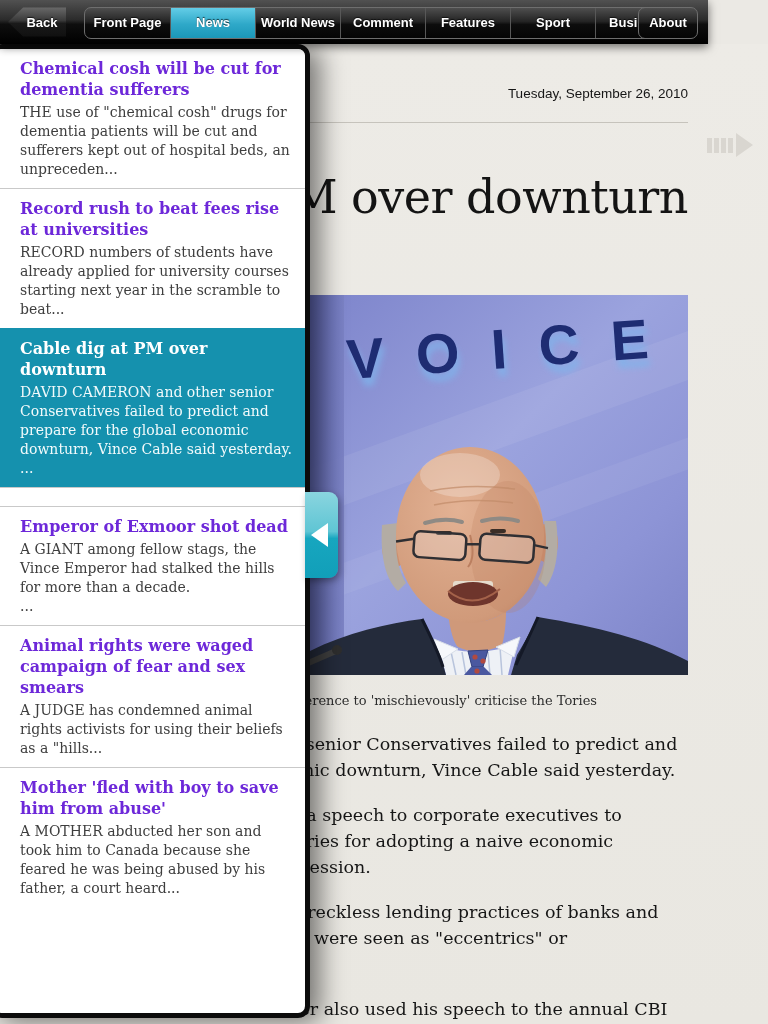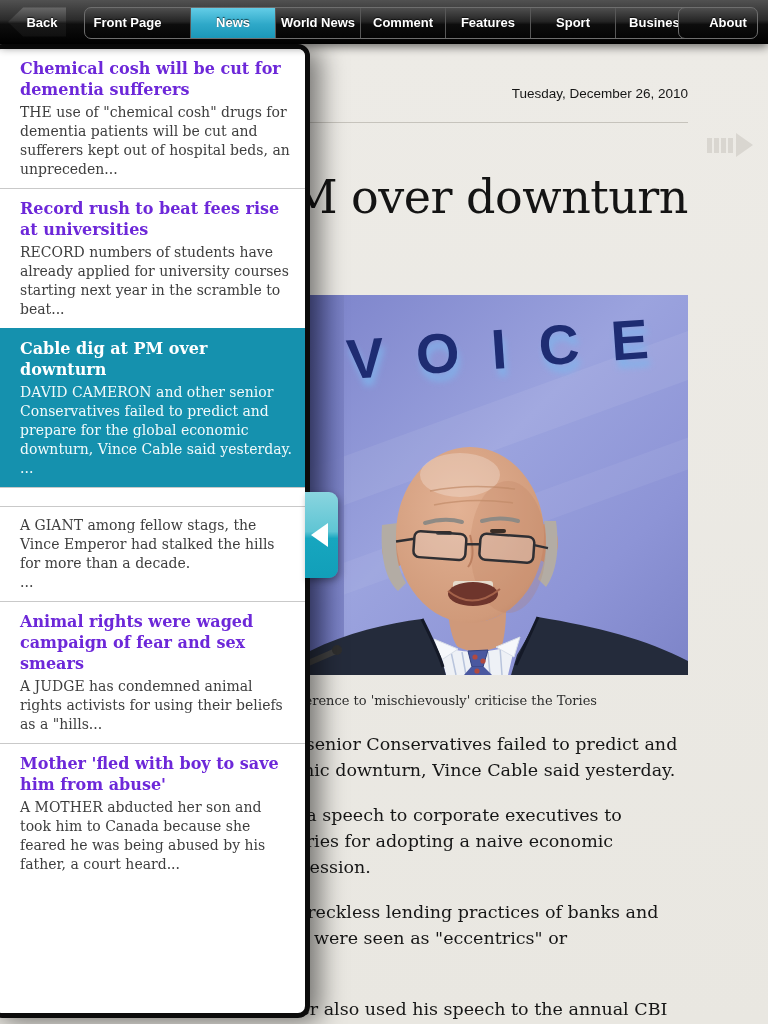--- a/index.html
+++ b/index.html
@@ -1,37 +1,37 @@
 <!DOCTYPE html>
 <html><head>
 <meta charset="utf-8">
 <style>
   html,body{margin:0;padding:0;background:#555;}
   #page{position:relative;width:768px;height:1024px;overflow:hidden;background:#ebe9e4;
         font-family:"Liberation Sans",sans-serif;}
 
   
-  #navbar{position:absolute;left:0;top:0;width:768px;height:44px;z-index:100;
+  #navbar{position:absolute;left:0;top:0;width:708px;height:44px;z-index:100;
           background:linear-gradient(#515151,#2b2b2b 45%,#0e0e0e 55%,#000);
           box-shadow:0 3px 9px rgba(0,0,0,.55);}
   .nav-label{color:#fff;font-size:13px;font-weight:bold;text-shadow:0 -1px 1px rgba(0,0,0,.7);}
   #back-btn{position:absolute;left:8px;top:7px;width:58px;height:30px;cursor:pointer;
             background:linear-gradient(#6a6a6a,#3a3a3a 45%,#1a1a1a 55%,#101010);
             clip-path:polygon(0 50%,26% 2%,100% 2%,100% 98%,26% 98%);
             display:flex;align-items:center;justify-content:center;padding-left:10px;box-sizing:border-box;}
   #tab-group{position:absolute;left:84px;top:7px;height:30px;display:flex;
              border:1px solid #6e6e6e;border-radius:7px;overflow:hidden;
              background:linear-gradient(#4e4e4e,#242424 45%,#0d0d0d 55%,#050505);}
   .nav-tab{width:85px;height:30px;line-height:30px;text-align:center;cursor:pointer;
            border-left:1px solid #585858;box-sizing:border-box;}
   .nav-tab:first-child{border-left:none;}
-  .nav-tab.selected{background:linear-gradient(#63cde7,#2ea8c8 55%,#1b97b8);margin-left:20px;}
+  .nav-tab.selected{background:linear-gradient(#63cde7,#2ea8c8 55%,#1b97b8);}
   #about-btn{position:absolute;right:10px;top:7px;width:58px;height:30px;line-height:30px;
              text-align:center;cursor:pointer;border:1px solid #6e6e6e;border-radius:7px;
-             background:linear-gradient(#4e4e4e,#242424 45%,#0d0d0d 55%,#050505);padding-left:20px;}
+             background:linear-gradient(#4e4e4e,#242424 45%,#0d0d0d 55%,#050505);}
 
   
   #main{position:absolute;left:0;top:44px;width:768px;height:980px;z-index:1;
         background:linear-gradient(#edebe6,#e9e7e1);}
   #article-date{position:absolute;top:42px;right:80px;font-size:13.5px;color:#161616;}
   #main-rule{position:absolute;top:78px;left:0;right:80px;height:1px;background:#c6c3bc;}
   #next-page-icon{position:absolute;top:89px;right:15px;display:flex;align-items:center;cursor:pointer;}
   #next-page-icon .bar{width:5px;height:15px;background:#d9d6d0;margin-right:2px;}
   #next-page-icon .head{width:0;height:0;border-top:12px solid transparent;
       border-bottom:12px solid transparent;border-left:17px solid #d9d6d0;margin-left:1px;}
@@ -66,21 +66,21 @@
   #sidebar-handle .tri{position:absolute;left:6px;top:31px;width:0;height:0;
       border-top:12px solid transparent;border-bottom:12px solid transparent;
       border-right:17px solid #fff;}
 </style>
 </head>
 <body>
 
 <div id="page">
 
   <div id="main">
-    <div id="article-date">Tuesday, December 26, 2010</div>
+    <div id="article-date">Tuesday, September 26, 2010</div>
     <div id="main-rule"></div>
     <div id="next-page-icon">
       <span class="bar"></span>
       <span class="bar"></span>
       <span class="bar"></span>
       <span class="bar"></span>
       <span class="head"></span>
     </div>
     <div id="headline">Cable dig at PM over downturn</div>
 
@@ -184,20 +184,21 @@
 
   <div class="side-item selected">
     <div class="item-title">Cable dig at PM over downturn</div>
     <div class="item-summary">DAVID CAMERON and other senior Conservatives failed to predict and prepare for the global economic downturn, Vince Cable said yesterday. ...</div>
   </div>
 
   <div class="side-item">
   </div>
 
   <div class="side-item">
+    <div class="item-title">Emperor of Exmoor shot dead</div>
     <div class="item-summary">A GIANT among fellow stags, the Vince Emperor had stalked the hills for more than a decade.
 ...</div>
   </div>
 
   <div class="side-item">
     <div class="item-title">Animal rights were waged campaign of fear and sex smears</div>
     <div class="item-summary">A JUDGE has condemned animal rights activists for using their beliefs as a "hills...</div>
   </div>
 
   <div class="side-item">

